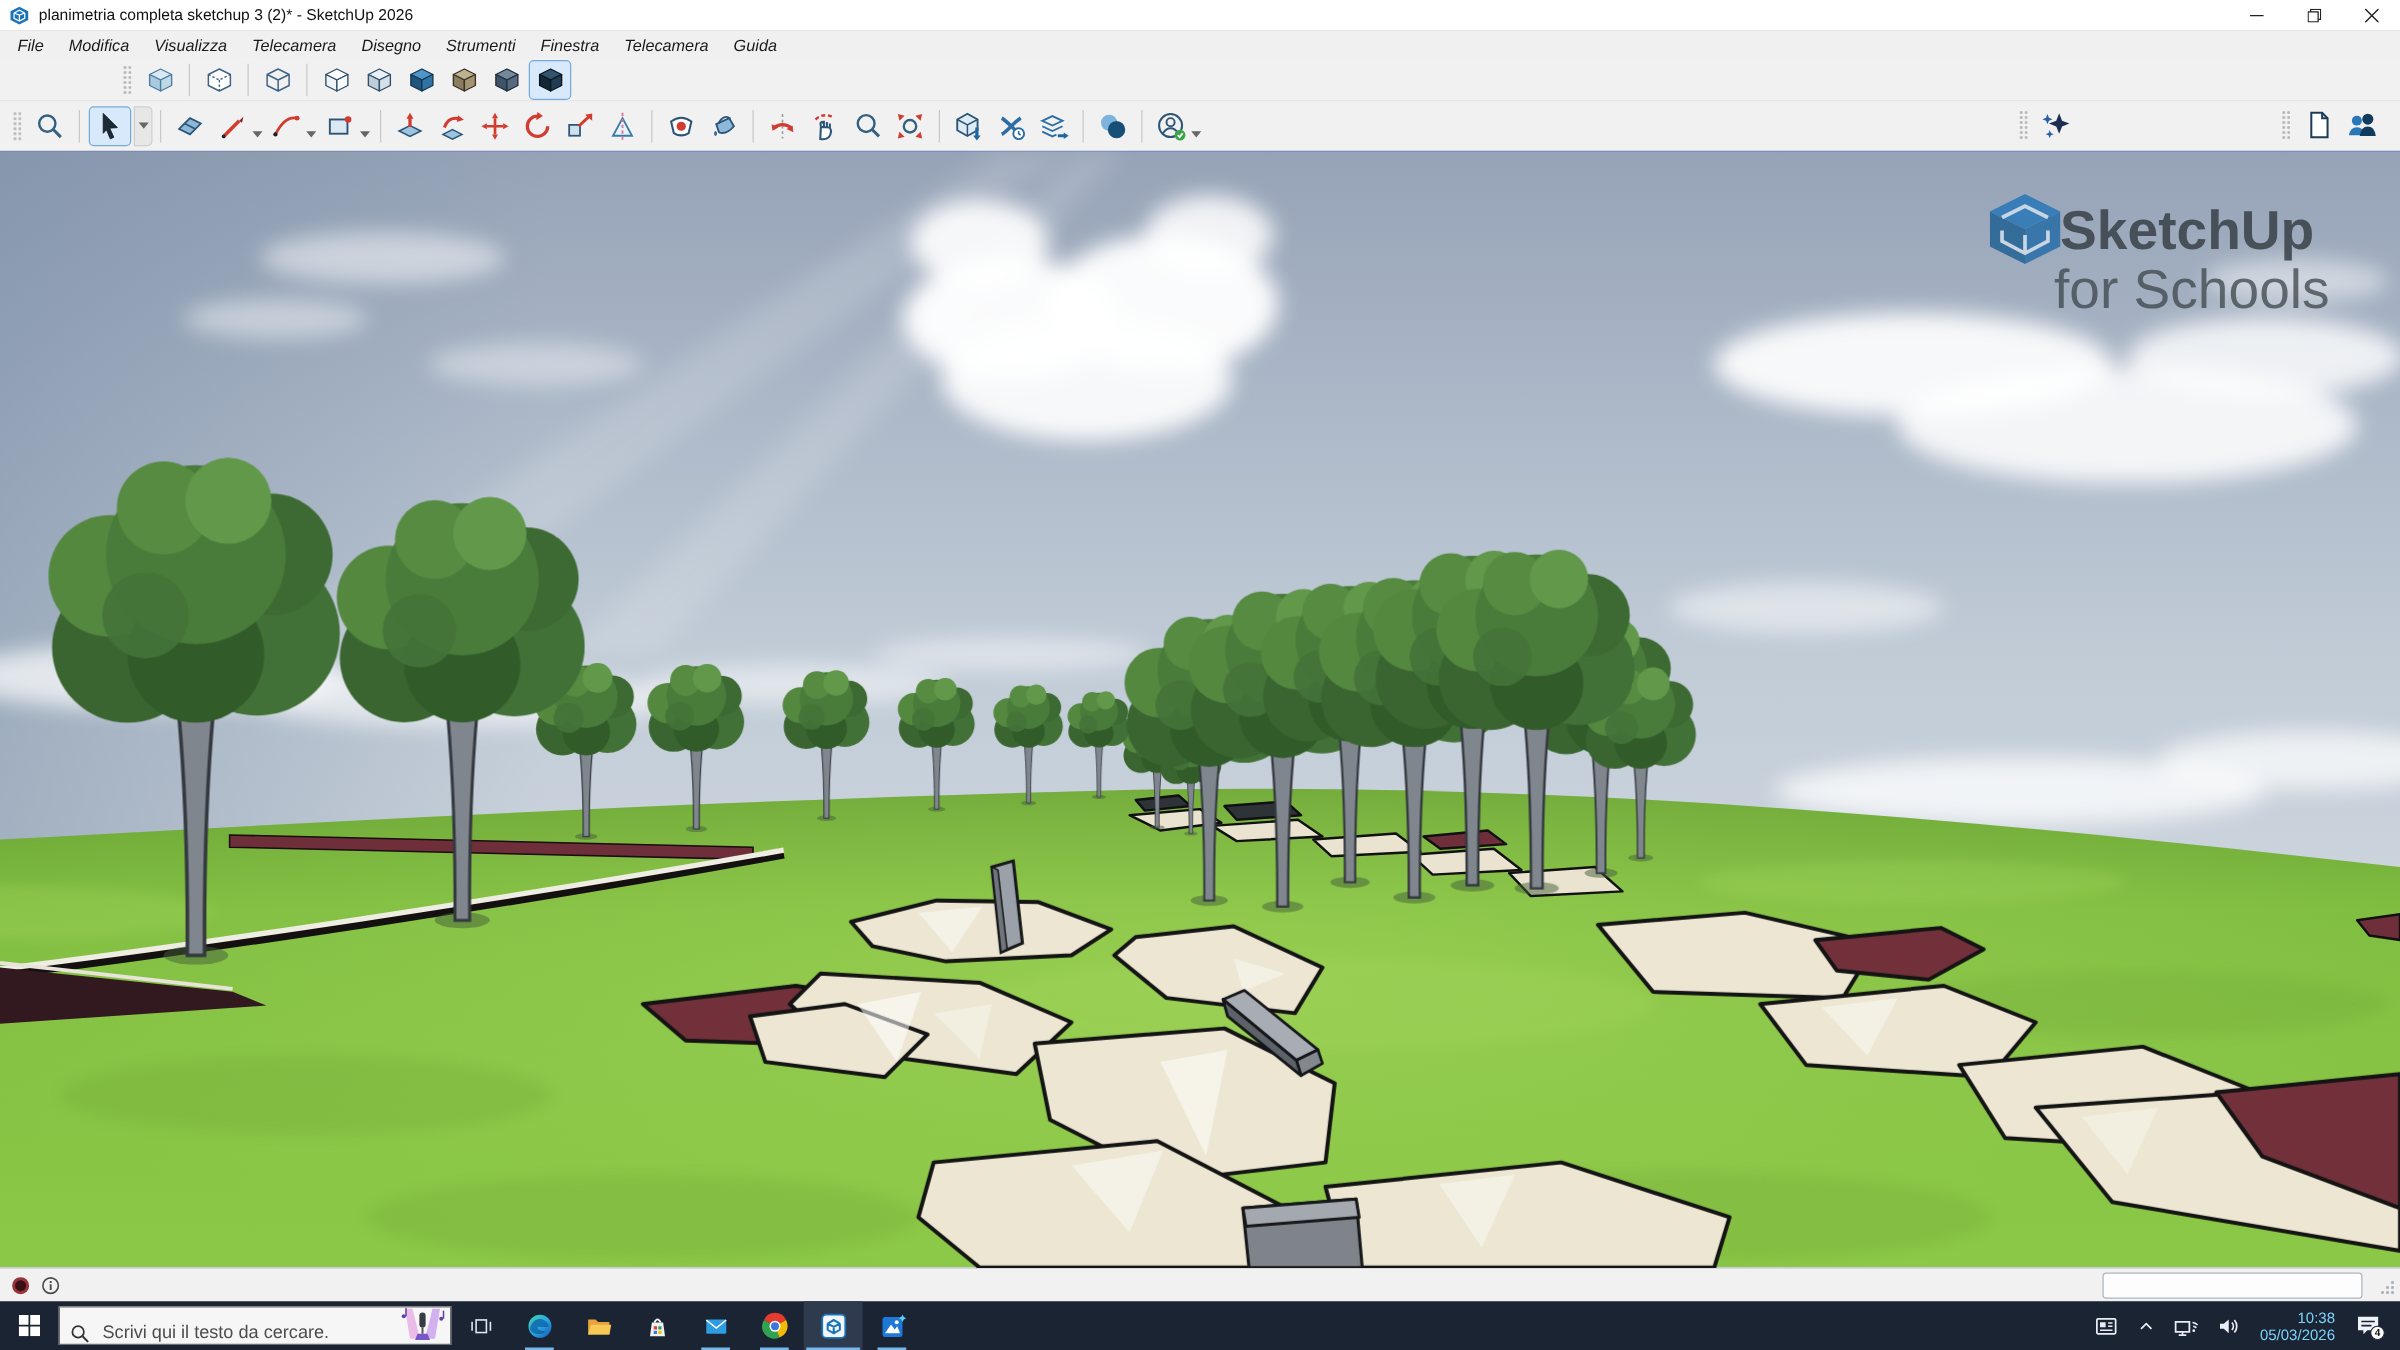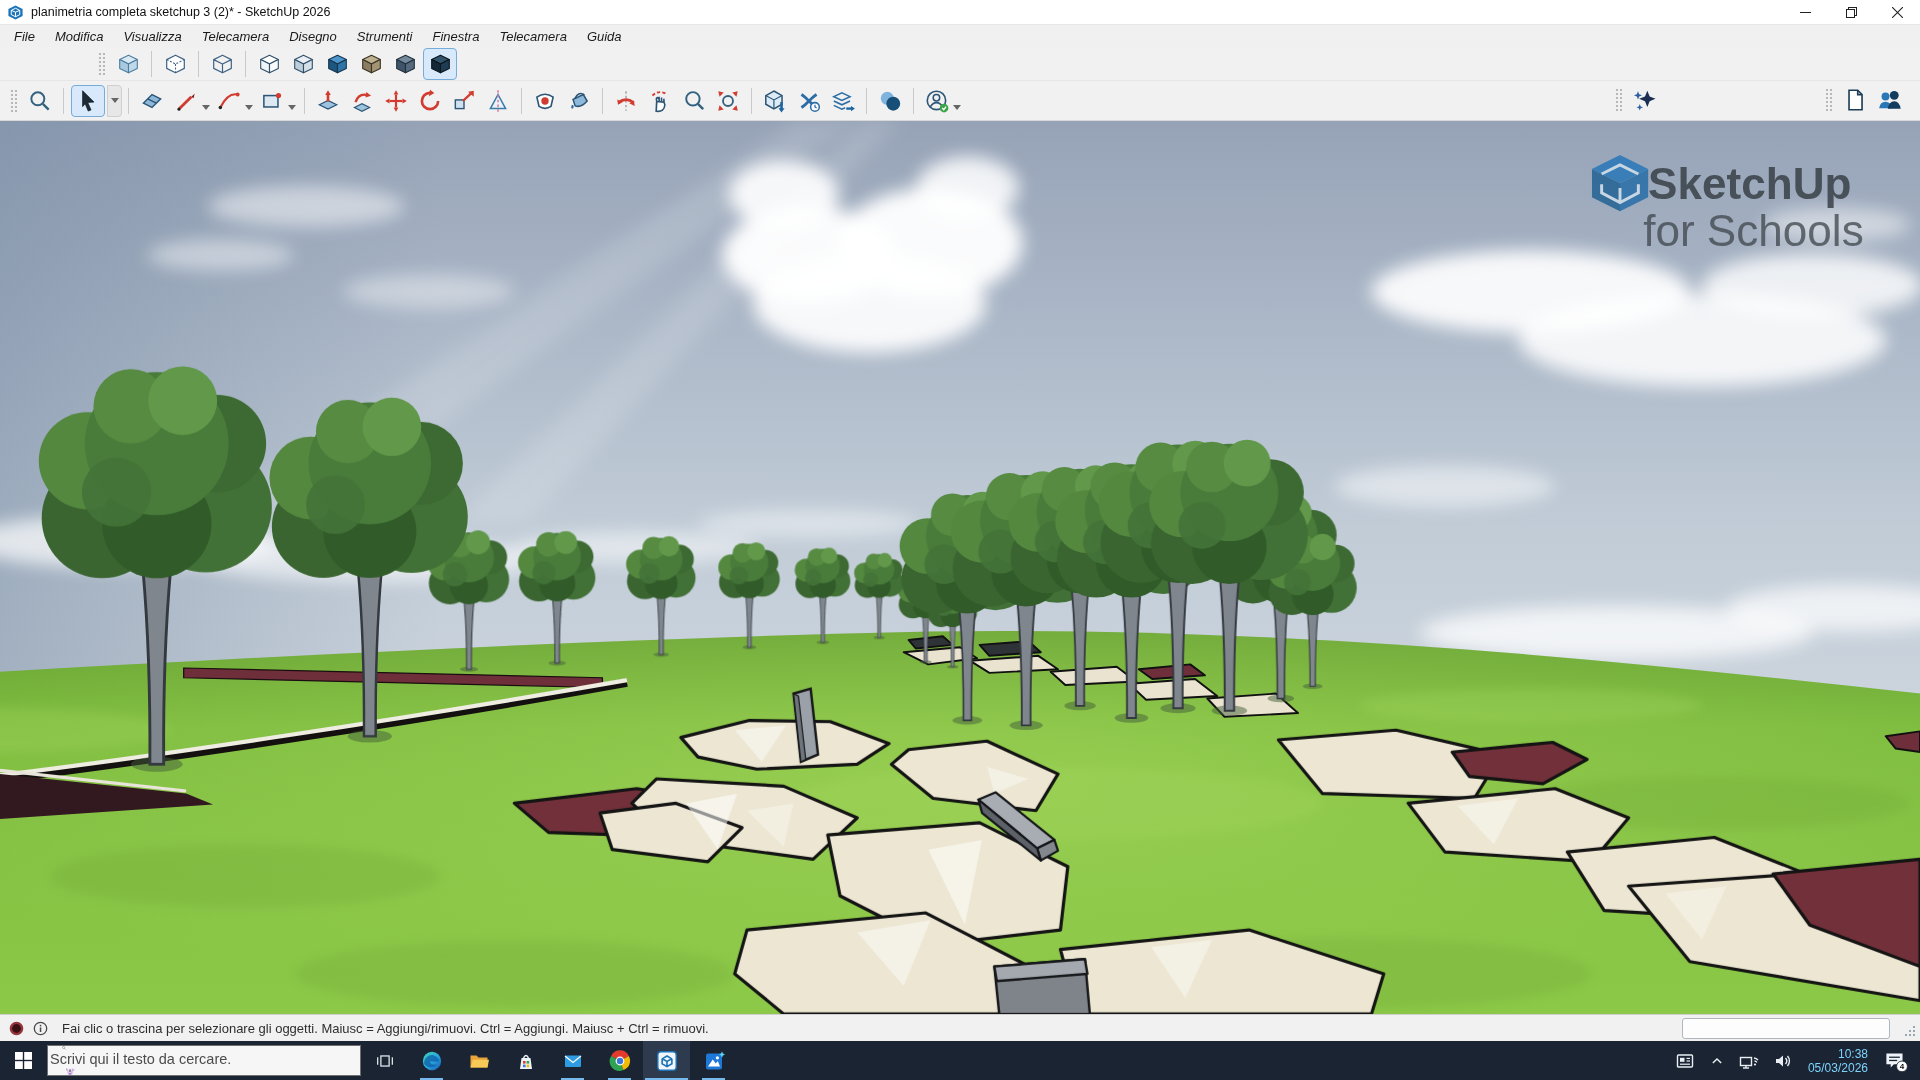--- a/index.html
+++ b/index.html
@@ -52,21 +52,21 @@
   .grip{position:absolute;right:4px;top:8px;}
 
   
   .taskbar{position:absolute;top:1041px;left:0;right:0;height:39px;background:#1b2433;
     display:flex;align-items:stretch;}
   .tbtn{width:47px;display:flex;align-items:center;justify-content:center;position:relative;}
   .tbtn.active{background:#2e3b4f;}
   .runline{position:absolute;bottom:0;left:12px;right:12px;height:2px;background:#76b9ed;}
   .tbtn.active .runline{left:2px;right:2px;}
   .searchbox{width:312px;margin:4px 0;background:#f6f6f6;border:1px solid #6f6f6f;
-    display:flex;align-items:flex-start;position:relative;flex-direction:column;}
+    display:flex;align-items:flex-end;position:relative;}
   .searchbox input{border:0;outline:0;background:transparent;font-size:14.5px;color:#444;
     flex:1;font-family:"Liberation Sans",sans-serif;}
   .searchbox input::placeholder{color:#4c4c4c;opacity:1;}
   .tray{margin-left:auto;display:flex;align-items:center;padding-right:6px;}
   .trayicon{height:39px;display:flex;align-items:center;justify-content:center;padding:0 5px;}
   .clock{color:#7dd3fc;font-size:12px;text-align:right;line-height:14px;padding:0 8px;}
 </style>
 </head>
 <body>
 
@@ -596,21 +596,20 @@
           <circle cx="7.5" cy="7.5" r="5.6" fill="#3a1113" stroke="#93353a" stroke-width="2.4"></circle>
         </svg>
     </span>
     <span class="sicon">
       <svg width="15" height="15" viewBox="0 0 15 15">
           <circle cx="7.5" cy="7.5" r="6.2" fill="none" stroke="#4a4a4a" stroke-width="1.3"></circle>
           <rect x="6.8" y="6.4" width="1.5" height="4.6" fill="#4a4a4a"></rect>
           <rect x="6.8" y="3.8" width="1.5" height="1.6" fill="#4a4a4a"></rect>
         </svg>
     </span>
-    <span class="hint">Fai clic o trascina per selezionare gli oggetti. Maiusc = Aggiungi/rimuovi. Ctrl = Aggiungi. Maiusc + Ctrl = rimuovi.</span>
     <input class="measure" value="" style="">
     <span class="grip">
       <svg width="12" height="12">
           <g fill="#9aa7b3">
             <rect x="9" y="1" width="2" height="2"></rect>
             <rect x="5" y="5" width="2" height="2"></rect>
             <rect x="9" y="5" width="2" height="2"></rect>
             <rect x="1" y="9" width="2" height="2"></rect>
             <rect x="5" y="9" width="2" height="2"></rect>
             <rect x="9" y="9" width="2" height="2"></rect>

